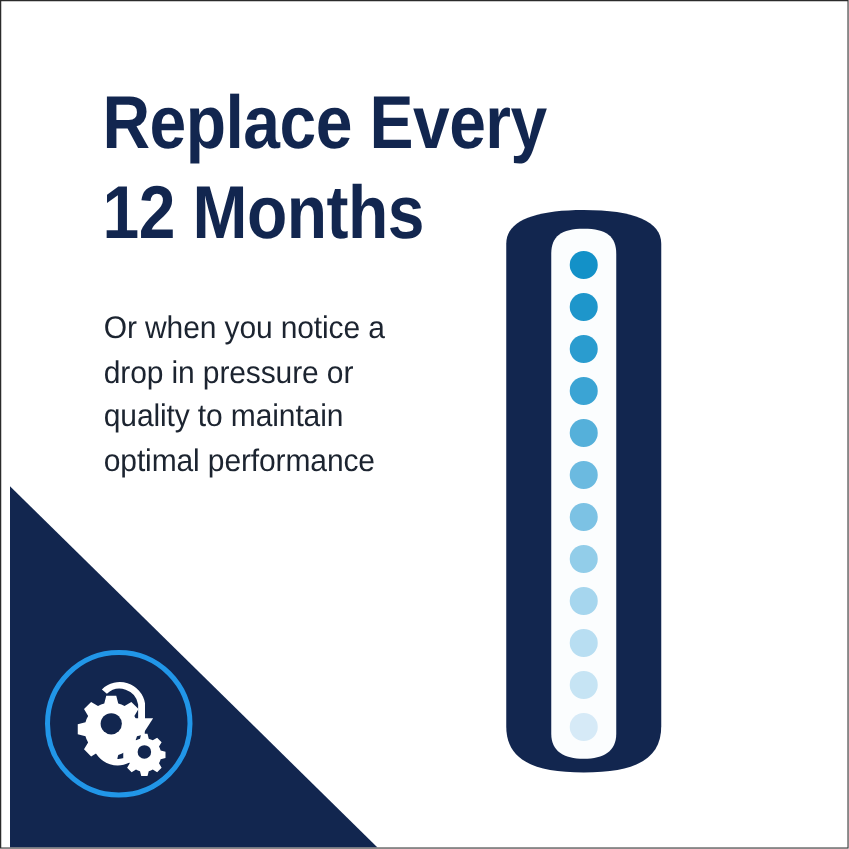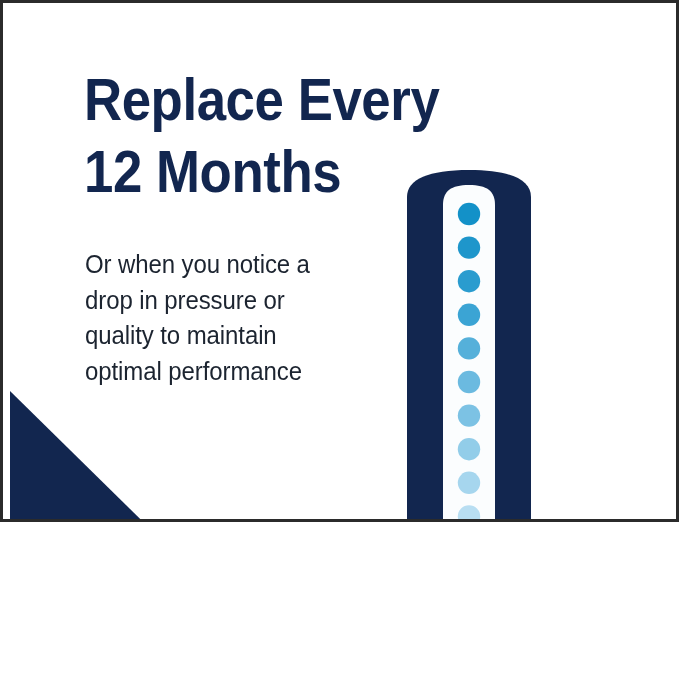--- a/index.html
+++ b/index.html
@@ -6,25 +6,25 @@
     margin: 0;
     padding: 0;
     background: #ffffff;
   }
   body {
     font-family: "Liberation Sans", sans-serif;
   }
   #poster {
     position: relative;
     width: 679px;
-    height: 522px;
+    height: 679px;
     background: #ffffff;
     overflow: hidden;
     box-sizing: border-box;
-    border: 3px solid #be185d;
+    border: 1px solid #be185d;
   }
 
   
   .corner-wedge {
     position: absolute;
     left: 0;
     top: 0;
     width: 679px;
     height: 679px;
     pointer-events: none;

